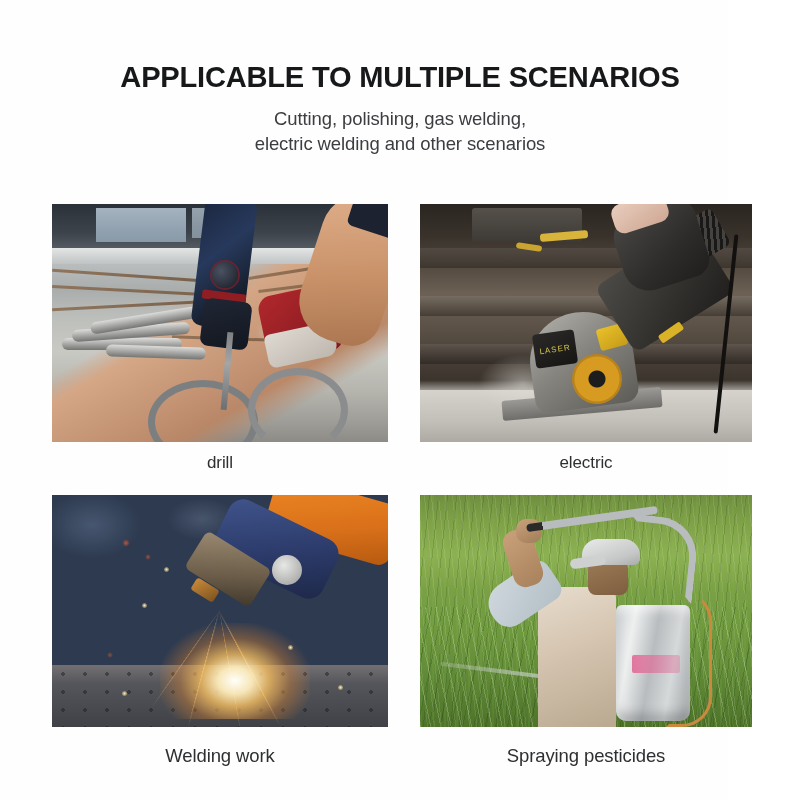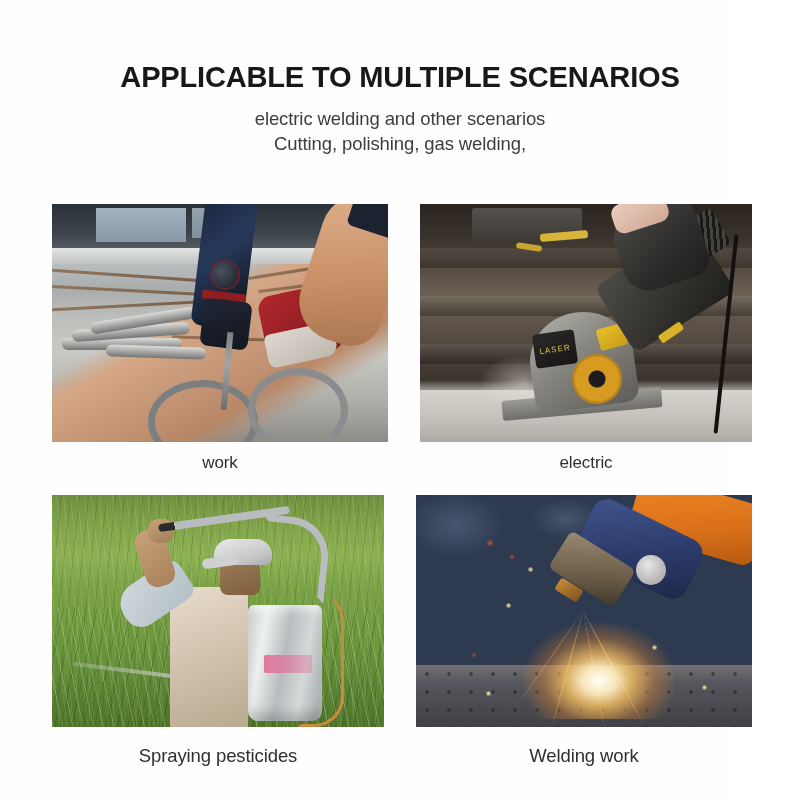--- a/index.html
+++ b/index.html
@@ -503,22 +503,22 @@
   }
 </style>
 </head>
 <body>
 
 <div class="page">
 
   <div class="header">
     <h1 class="title">APPLICABLE TO MULTIPLE SCENARIOS</h1>
     <p class="subtitle">
+      <span>Cutting, polishing, gas welding,</span>
       <span>electric welding and other scenarios</span>
-      <span>Cutting, polishing, gas welding,</span>
     </p>
   </div>
 
   <div class="grid">
 
     <div class="grid-row row1">
 
       <div class="cell">
         <div class="photo p-drill">
           <div class="dark-band"></div>
@@ -542,21 +542,21 @@
           <div class="drill-body"></div>
           <div class="drill-dial"></div>
           <div class="drill-red"></div>
           <div class="drill-grip"></div>
           <div class="bit"></div>
           <div class="glove"></div>
           <div class="glove-cuff"></div>
           <div class="arm"></div>
           <div class="sleeve"></div>
         </div>
-        <div class="caption top">work</div>
+        <div class="caption top">drill</div>
       </div>
 
       <div class="cell right">
         <div class="photo p-saw">
           <div class="plank" style="top:44px;"></div>
           <div class="plank" style="top:92px;"></div>
           <div class="plank" style="top:140px;"></div>
           <div class="toolbox"></div>
           <div class="yellow-item"></div>
           <div class="yellow-item2"></div>
@@ -574,20 +574,41 @@
           <div class="wrist"></div>
           <div class="cord"></div>
         </div>
         <div class="caption top">electric</div>
       </div>
 
     </div>
 
     <div class="grid-row row2">
 
+      <div class="cell">
+        <div class="photo p-weld">
+          <div class="bg-blur"></div>
+          <div class="table"></div>
+          <div class="table-dots"></div>
+          <div class="arm-orange"></div>
+          <div class="arm-blue"></div>
+          <div class="arm-joint"></div>
+          <div class="torch"></div>
+          <div class="torch-tip"></div>
+          <div class="sparks"></div>
+          <div class="flash"></div>
+          <div class="spark-dot" style="left:112px;top:72px;"></div>
+          <div class="spark-dot" style="left:90px;top:108px;"></div>
+          <div class="spark-dot" style="left:236px;top:150px;"></div>
+          <div class="spark-dot" style="left:286px;top:190px;"></div>
+          <div class="spark-dot" style="left:70px;top:196px;"></div>
+        </div>
+        <div class="caption bottom">Welding work</div>
+      </div>
+
       <div class="cell right">
         <div class="photo p-spray">
           <div class="grass"></div>
           <div class="grass-blades"></div>
           <div class="wand"></div>
           <div class="strap"></div>
           <div class="body"></div>
           <div class="sleeve"></div>
           <div class="forearm"></div>
           <div class="hand"></div>
@@ -596,37 +617,16 @@
           <div class="cap-brim"></div>
           <div class="tank"></div>
           <div class="tank-label"></div>
           <div class="hose"></div>
           <div class="lance-bend"></div>
           <div class="lance"></div>
         </div>
         <div class="caption bottom">Spraying pesticides</div>
       </div>
 
-      <div class="cell">
-        <div class="photo p-weld">
-          <div class="bg-blur"></div>
-          <div class="table"></div>
-          <div class="table-dots"></div>
-          <div class="arm-orange"></div>
-          <div class="arm-blue"></div>
-          <div class="arm-joint"></div>
-          <div class="torch"></div>
-          <div class="torch-tip"></div>
-          <div class="sparks"></div>
-          <div class="flash"></div>
-          <div class="spark-dot" style="left:112px;top:72px;"></div>
-          <div class="spark-dot" style="left:90px;top:108px;"></div>
-          <div class="spark-dot" style="left:236px;top:150px;"></div>
-          <div class="spark-dot" style="left:286px;top:190px;"></div>
-          <div class="spark-dot" style="left:70px;top:196px;"></div>
-        </div>
-        <div class="caption bottom">Welding work</div>
-      </div>
-
     </div>
 
   </div>
 </div>
 
 </body></html>

